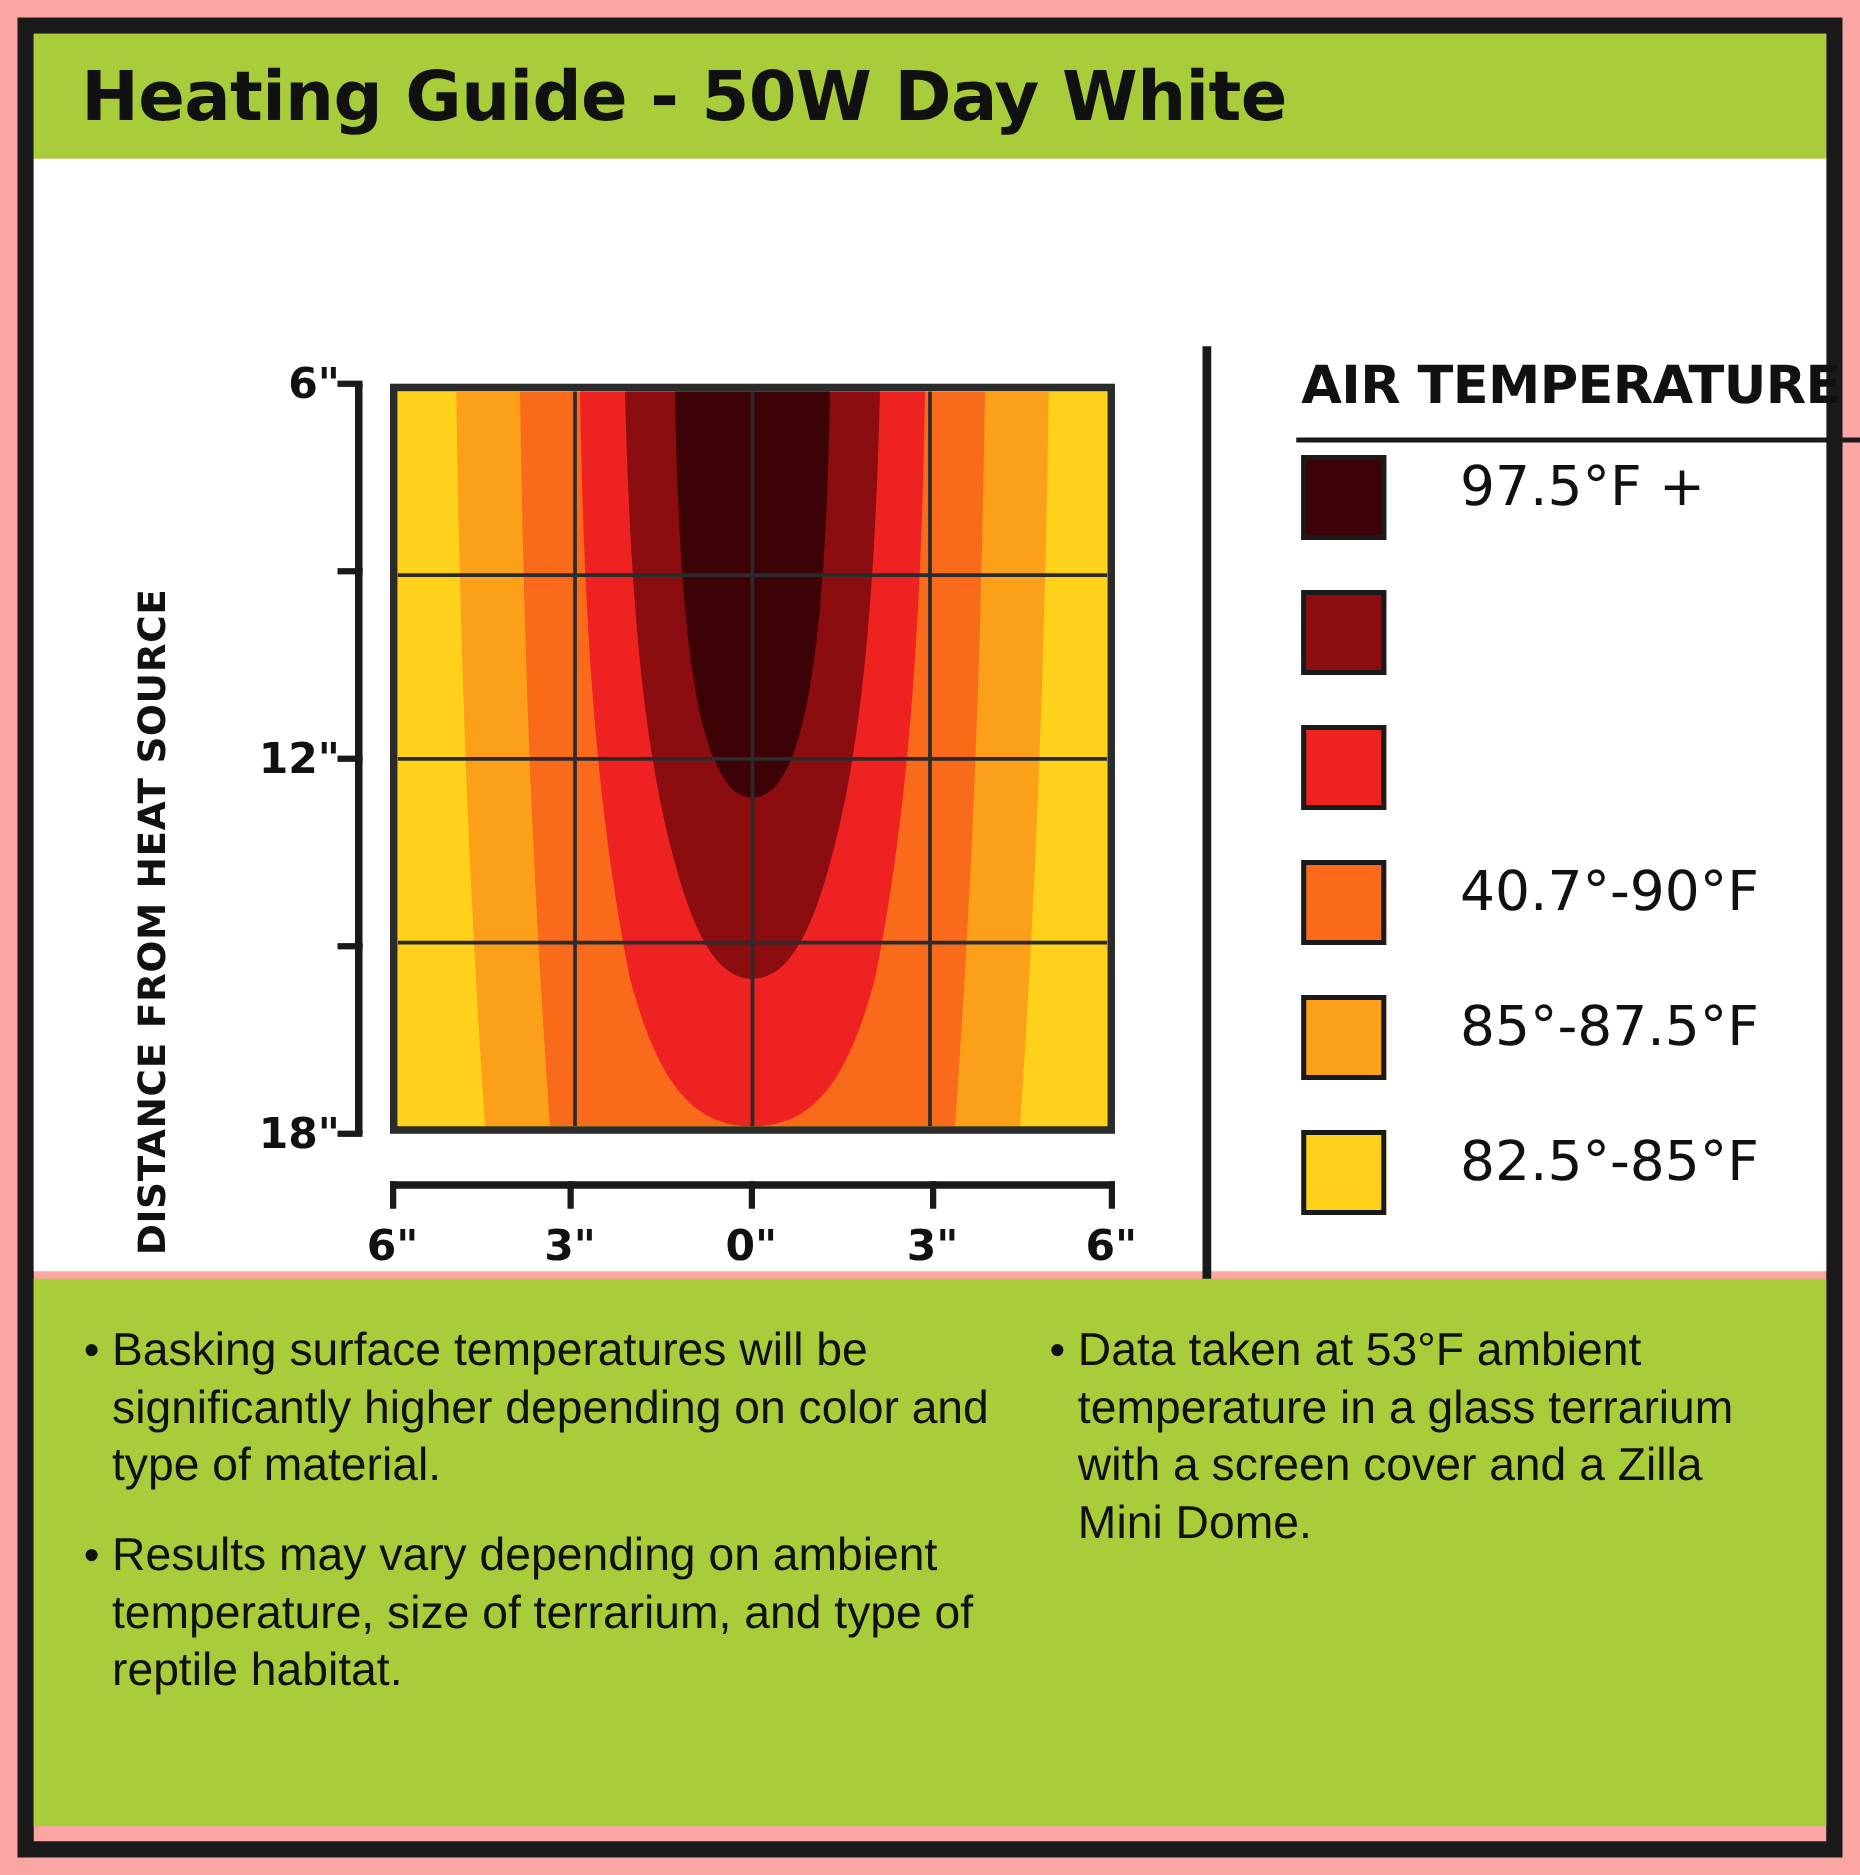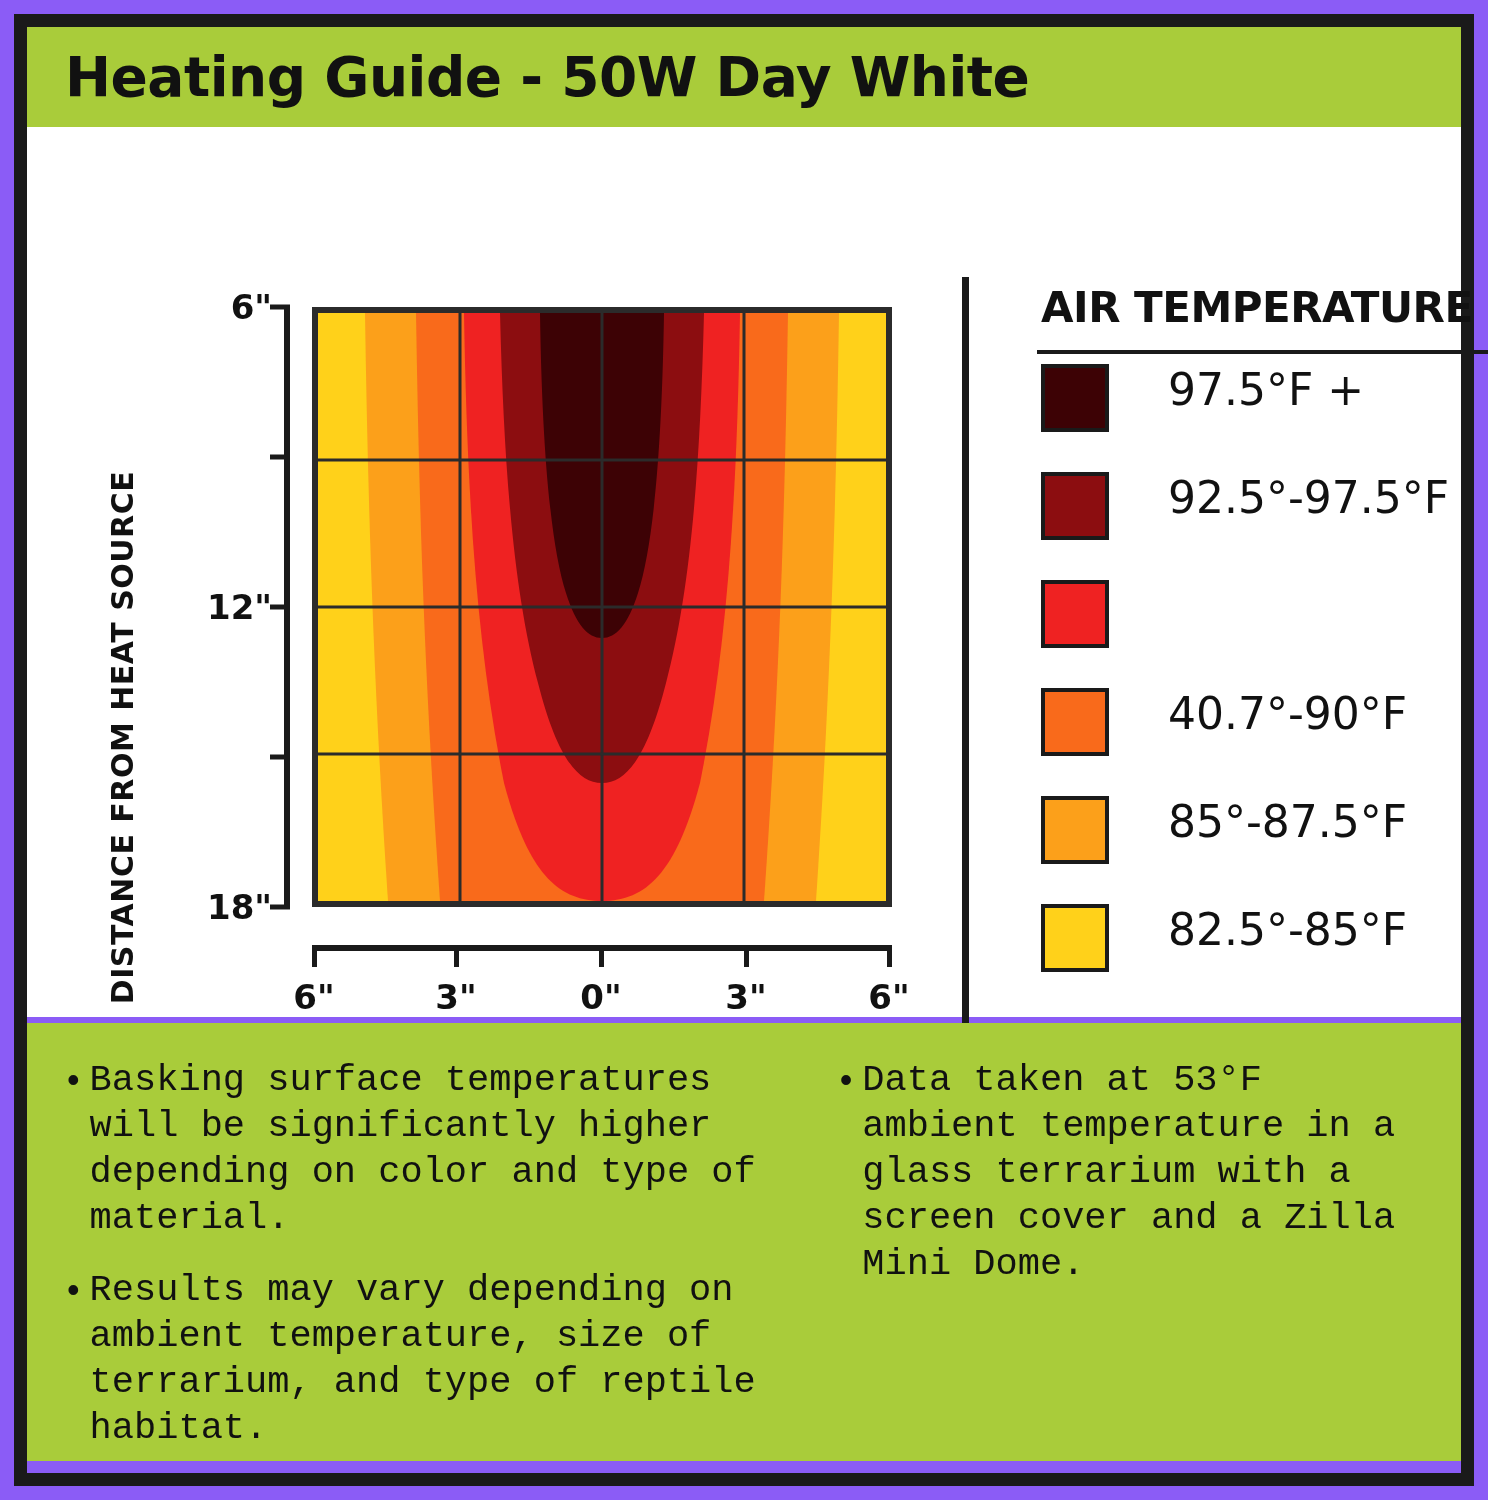--- a/index.html
+++ b/index.html
@@ -11,21 +11,21 @@
     width: 1488px;
     height: 1500px;
     font-family: "Liberation Sans", sans-serif;
     overflow: hidden;
   }
 
   #page {
     position: relative;
     width: 1488px;
     height: 1500px;
-    background: #8b5cf6;
+    background: #fca5a5;
     box-sizing: border-box;
   }
 
   
   .outer-frame {
     position: absolute;
     left: 14px;
     top: 14px;
     width: 1460px;
     height: 1472px;
@@ -262,21 +262,21 @@
     margin-bottom: 26px;
   }
   .bullet {
     font-size: 36px;
     line-height: 46px;
     color: #111;
     margin-right: 10px;
     flex: 0 0 auto;
   }
   .note-text {
-    font-family: Liberation Mono, monospace;
+    font-family: Liberation Sans, sans-serif;
     font-size: 37px;
     line-height: 46px;
     color: #111;
   }
 </style>
 </head>
 <body>
 
 <div id="page">
 
@@ -355,21 +355,20 @@
       <div class="legend-rule"></div>
       <div class="legend-list">
 
         <div class="legend-row">
           <div class="swatch" style="background:#3d0205;"></div>
           <div class="legend-label">97.5°F +</div>
         </div>
 
         <div class="legend-row">
           <div class="swatch" style="background:#8c0d10;"></div>
-          <div class="legend-label">92.5°-97.5°F</div>
         </div>
 
         <div class="legend-row">
           <div class="swatch" style="background:#ef2222;"></div>
         </div>
 
         <div class="legend-row">
           <div class="swatch" style="background:#f96a1b;"></div>
           <div class="legend-label">40.7°-90°F</div>
         </div>

